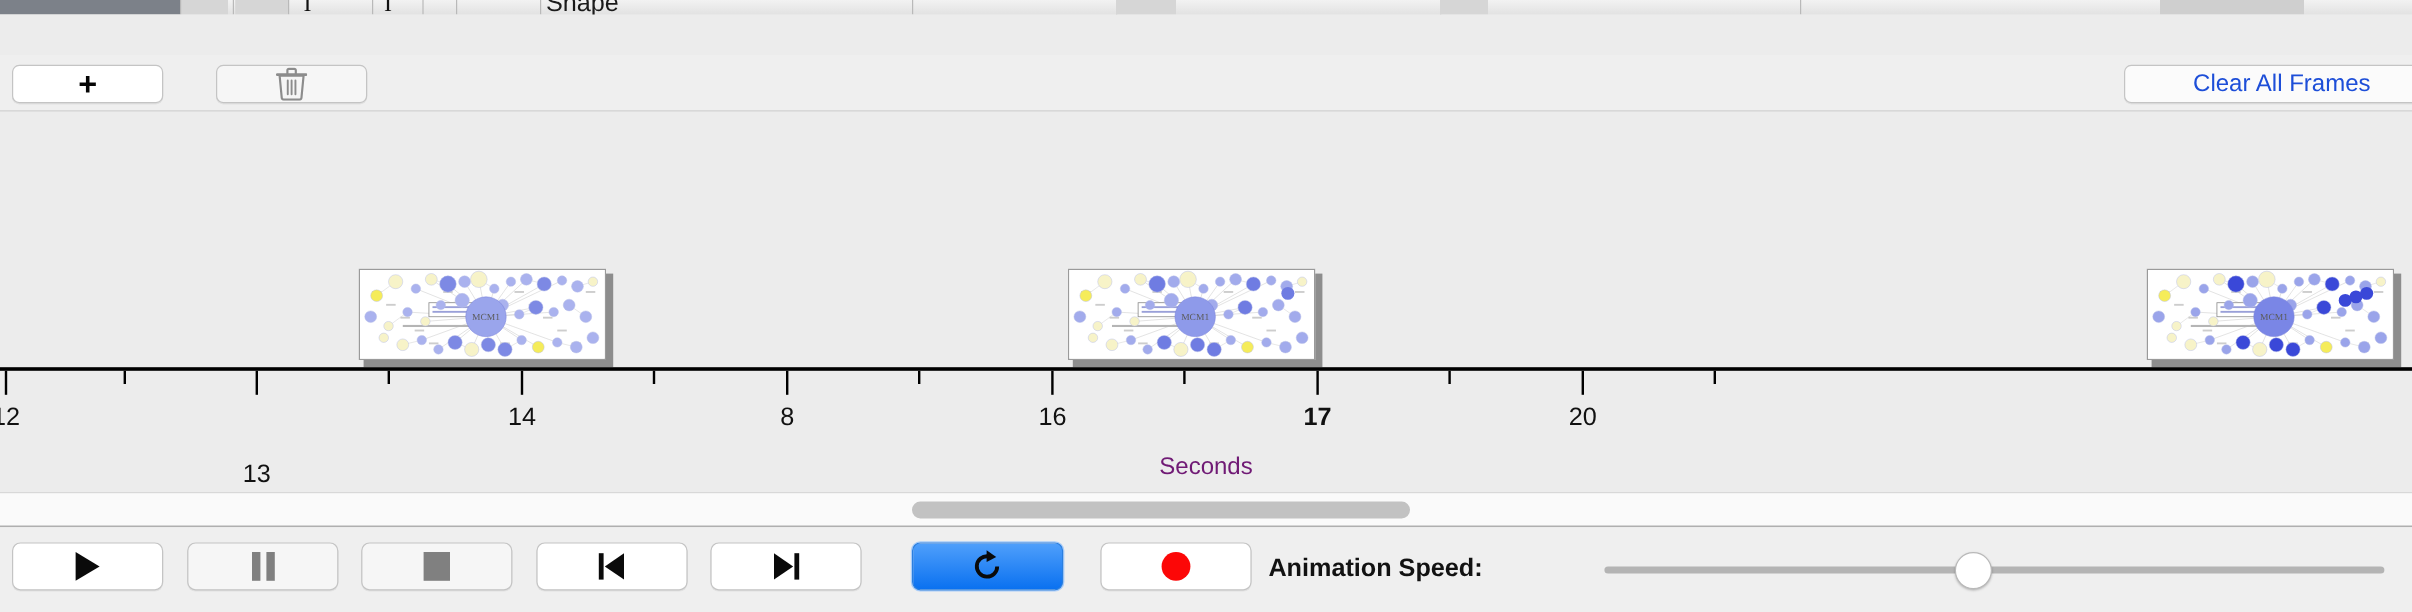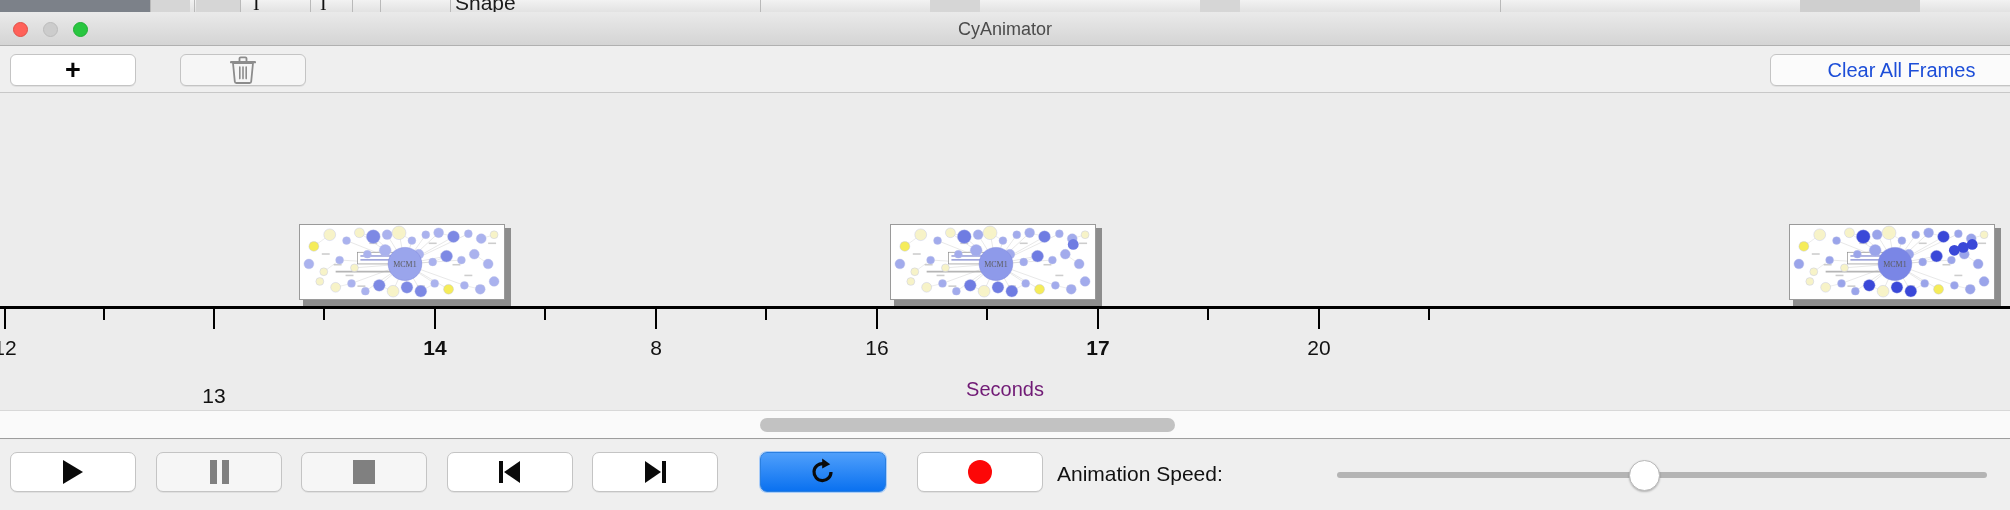--- a/index.html
+++ b/index.html
@@ -215,20 +215,21 @@
     border-radius: 7px;
     background: #c2c2c2;
   }
 
   
   .transport {
     position: absolute;
     left: 0; top: 440px;
     width: 2010px; height: 70px;
     background: #efefef;
+    font-weight: bold;
   }
   .tp-btn {
     position: absolute;
     top: 12px;
     height: 40px;
     border-radius: 7px;
     border: 1px solid #c4c4c4;
     box-sizing: border-box;
     display: flex;
     align-items: center;
@@ -338,26 +339,20 @@
     <div class="bg-cellline" style="left:1200px;"></div>
     <div class="bg-cellline" style="left:1500px;"></div>
     <div class="bg-boxfill" style="left:930px;width:50px;"></div>
     <div class="bg-boxfill" style="left:1200px;width:40px;"></div>
     <div class="bg-glyph" style="left:253px;">I</div>
     <div class="bg-glyph" style="left:320px;">I</div>
     <div class="bg-shape-text">Shape</div>
     <div class="bg-boxfill" style="left:1800px;width:120px;background:#cfcfcf;"></div>
   </div>
 
-  <div class="titlebar">
-    <div class="window-title">CyAnimator</div>
-    <div class="traffic tl-close"></div>
-    <div class="traffic tl-min"></div>
-    <div class="traffic tl-max"></div>
-  </div>
 
   <div class="toolbar">
 
     <div class="tb-btn enabled btn-add">
       <span class="plus-glyph">+</span>
     </div>
 
     <div class="tb-btn disabled btn-trash">
       <svg width="26" height="28" viewBox="0 0 26 28">
         <path d="M3 7 H23 L21.2 25.5 A1.6 1.6 0 0 1 19.6 27 H6.4 A1.6 1.6 0 0 1 4.8 25.5 Z" fill="none" stroke="#8c8c8c" stroke-width="1.8"></path>
@@ -713,21 +708,21 @@
 
     <div class="axis-line"></div>
     <div id="ticks-host">
         <div class="tick major" style="left: 4px;"></div>
         <div class="tick-label" style="left: -36px; width: 82px;">12</div>
         <div class="tick minor" style="left: 103px;"></div>
         <div class="tick major" style="left: 213px;"></div>
         <div class="tick-label" style="left: 173px; width: 82px; margin-top: 48px;">13</div>
         <div class="tick minor" style="left: 323px;"></div>
         <div class="tick major" style="left: 434px;"></div>
-        <div class="tick-label" style="left: 394px; width: 82px; font-weight: bold;">14</div>
+        <div class="tick-label" style="left: 394px; width: 82px;">14</div>
         <div class="tick minor" style="left: 544px;"></div>
         <div class="tick major" style="left: 655px;"></div>
         <div class="tick-label" style="left: 615px; width: 82px;">8</div>
         <div class="tick minor" style="left: 765px;"></div>
         <div class="tick major" style="left: 876px;"></div>
         <div class="tick-label" style="left: 836px; width: 82px;">16</div>
         <div class="tick minor" style="left: 986px;"></div>
         <div class="tick major" style="left: 1097px;"></div>
         <div class="tick-label" style="left: 1057px; width: 82px; font-weight: bold;">17</div>
         <div class="tick minor" style="left: 1207px;"></div>

